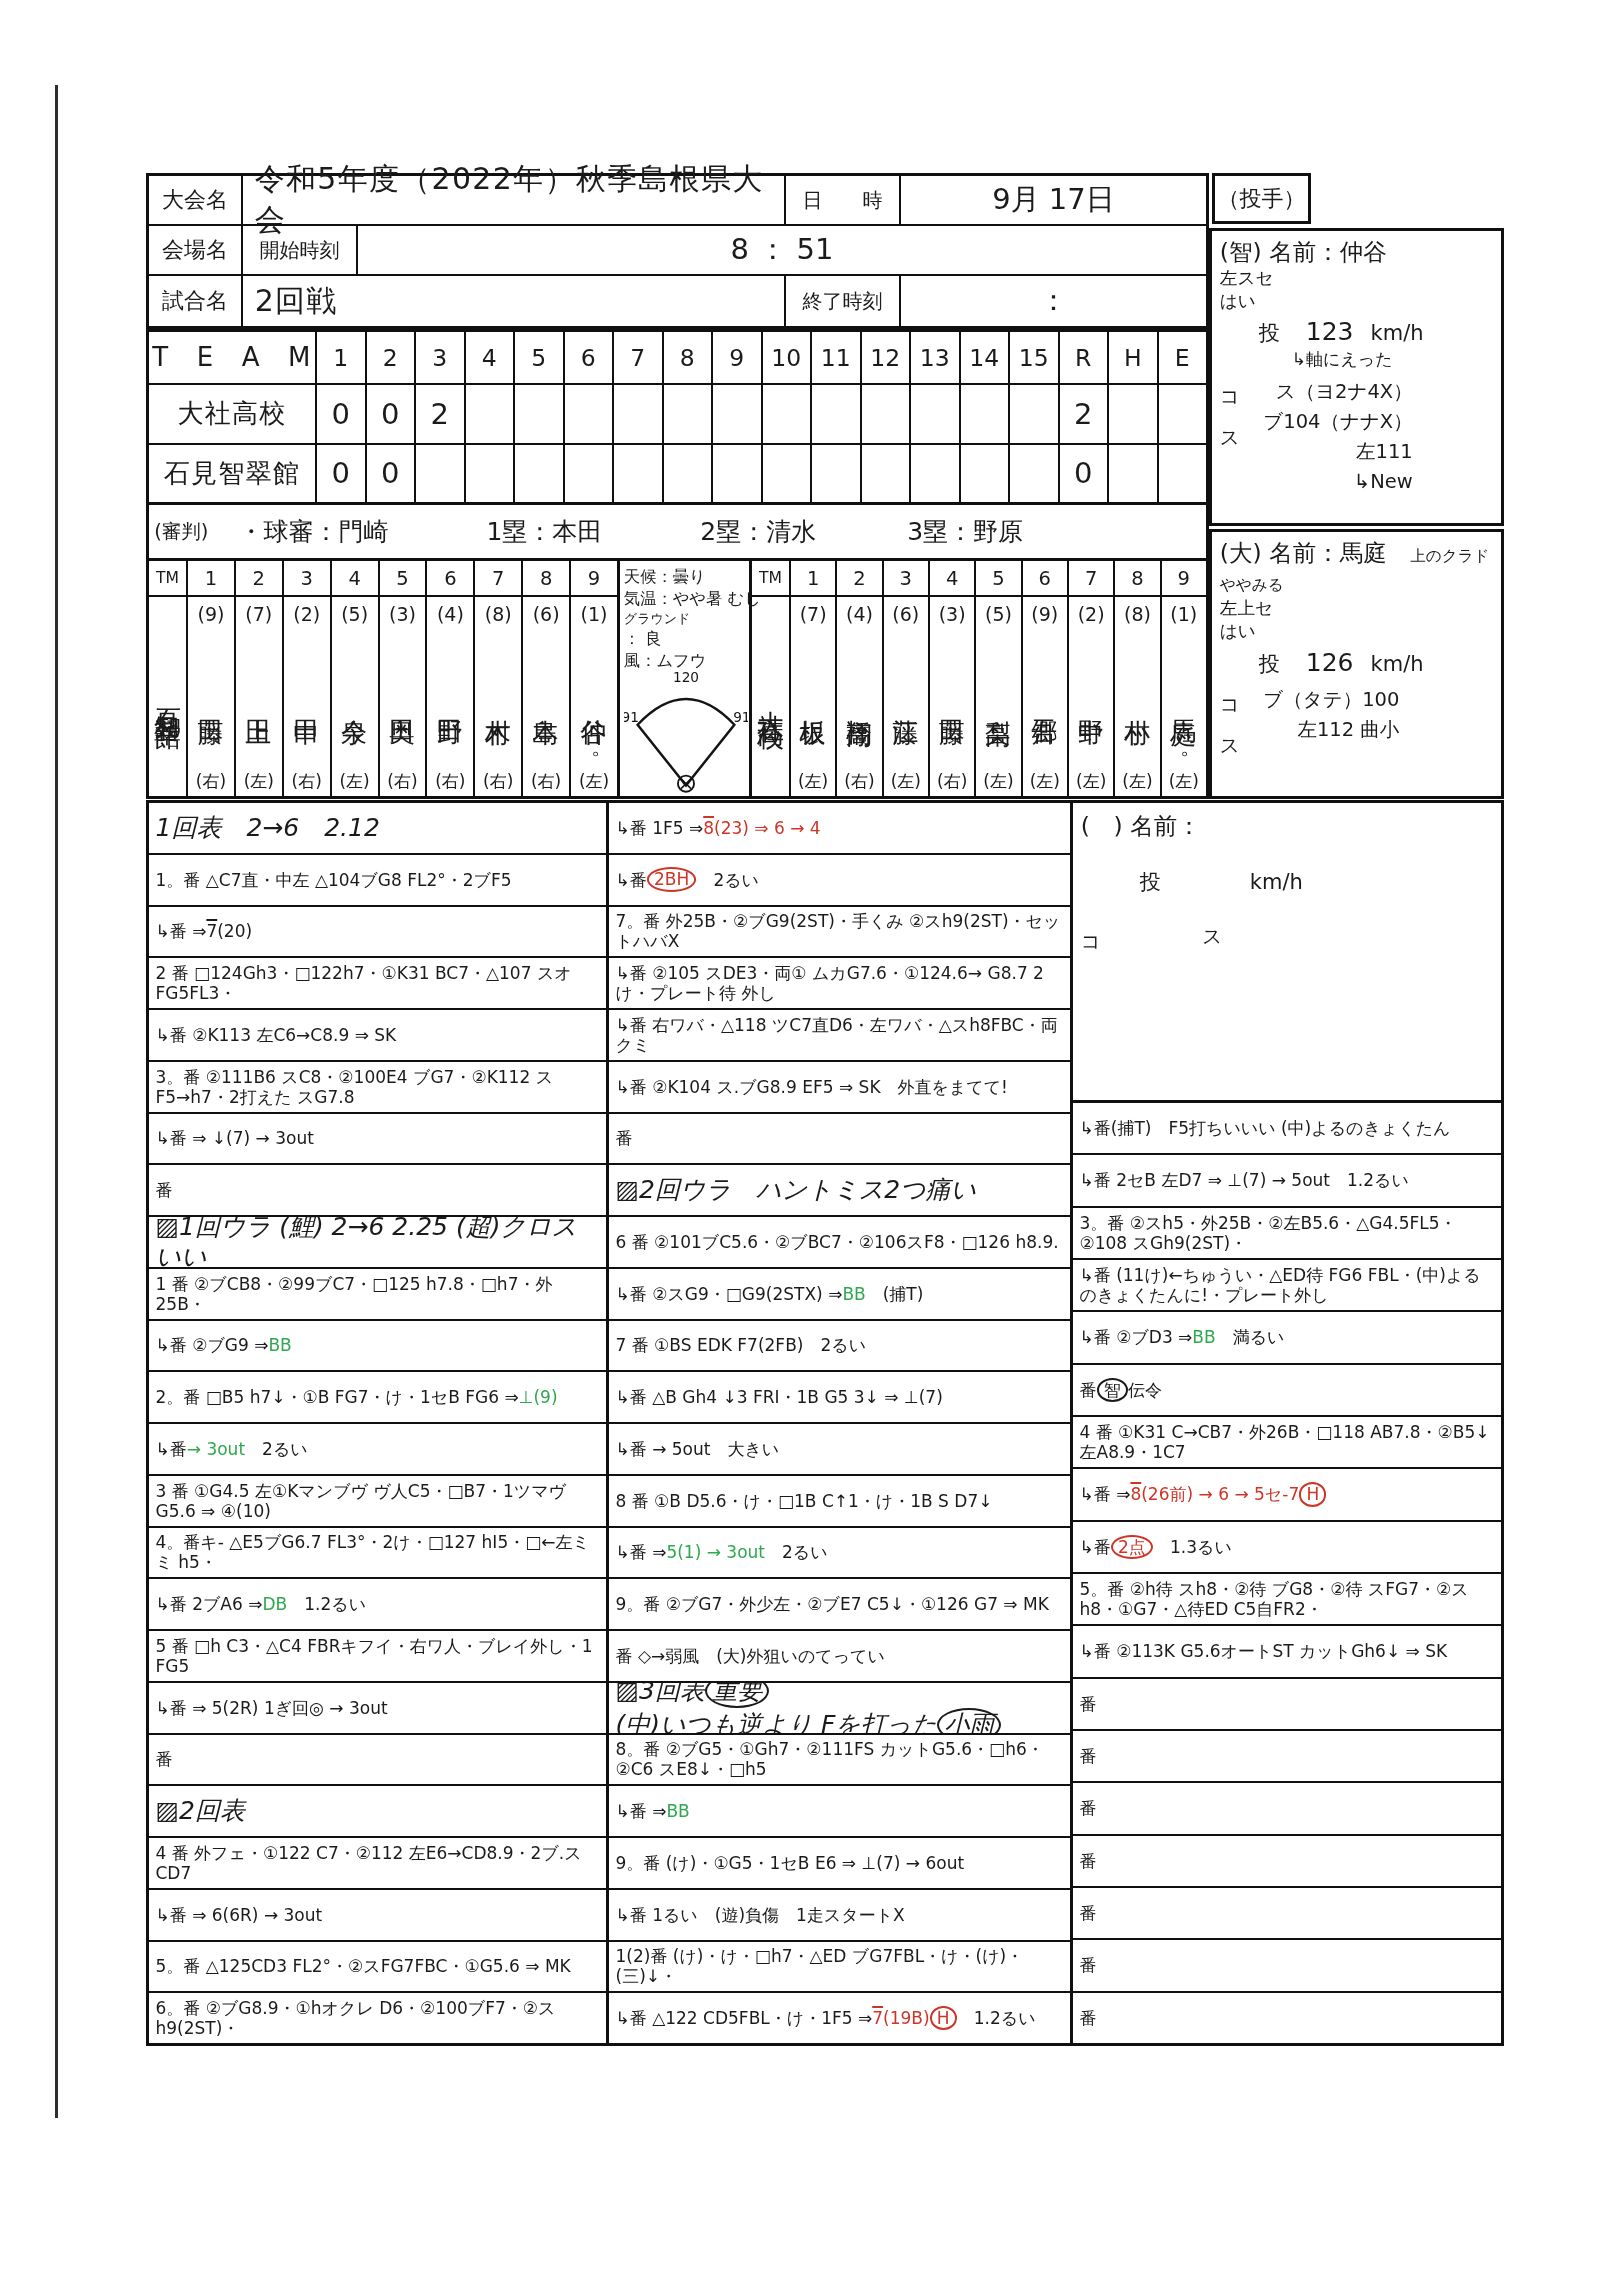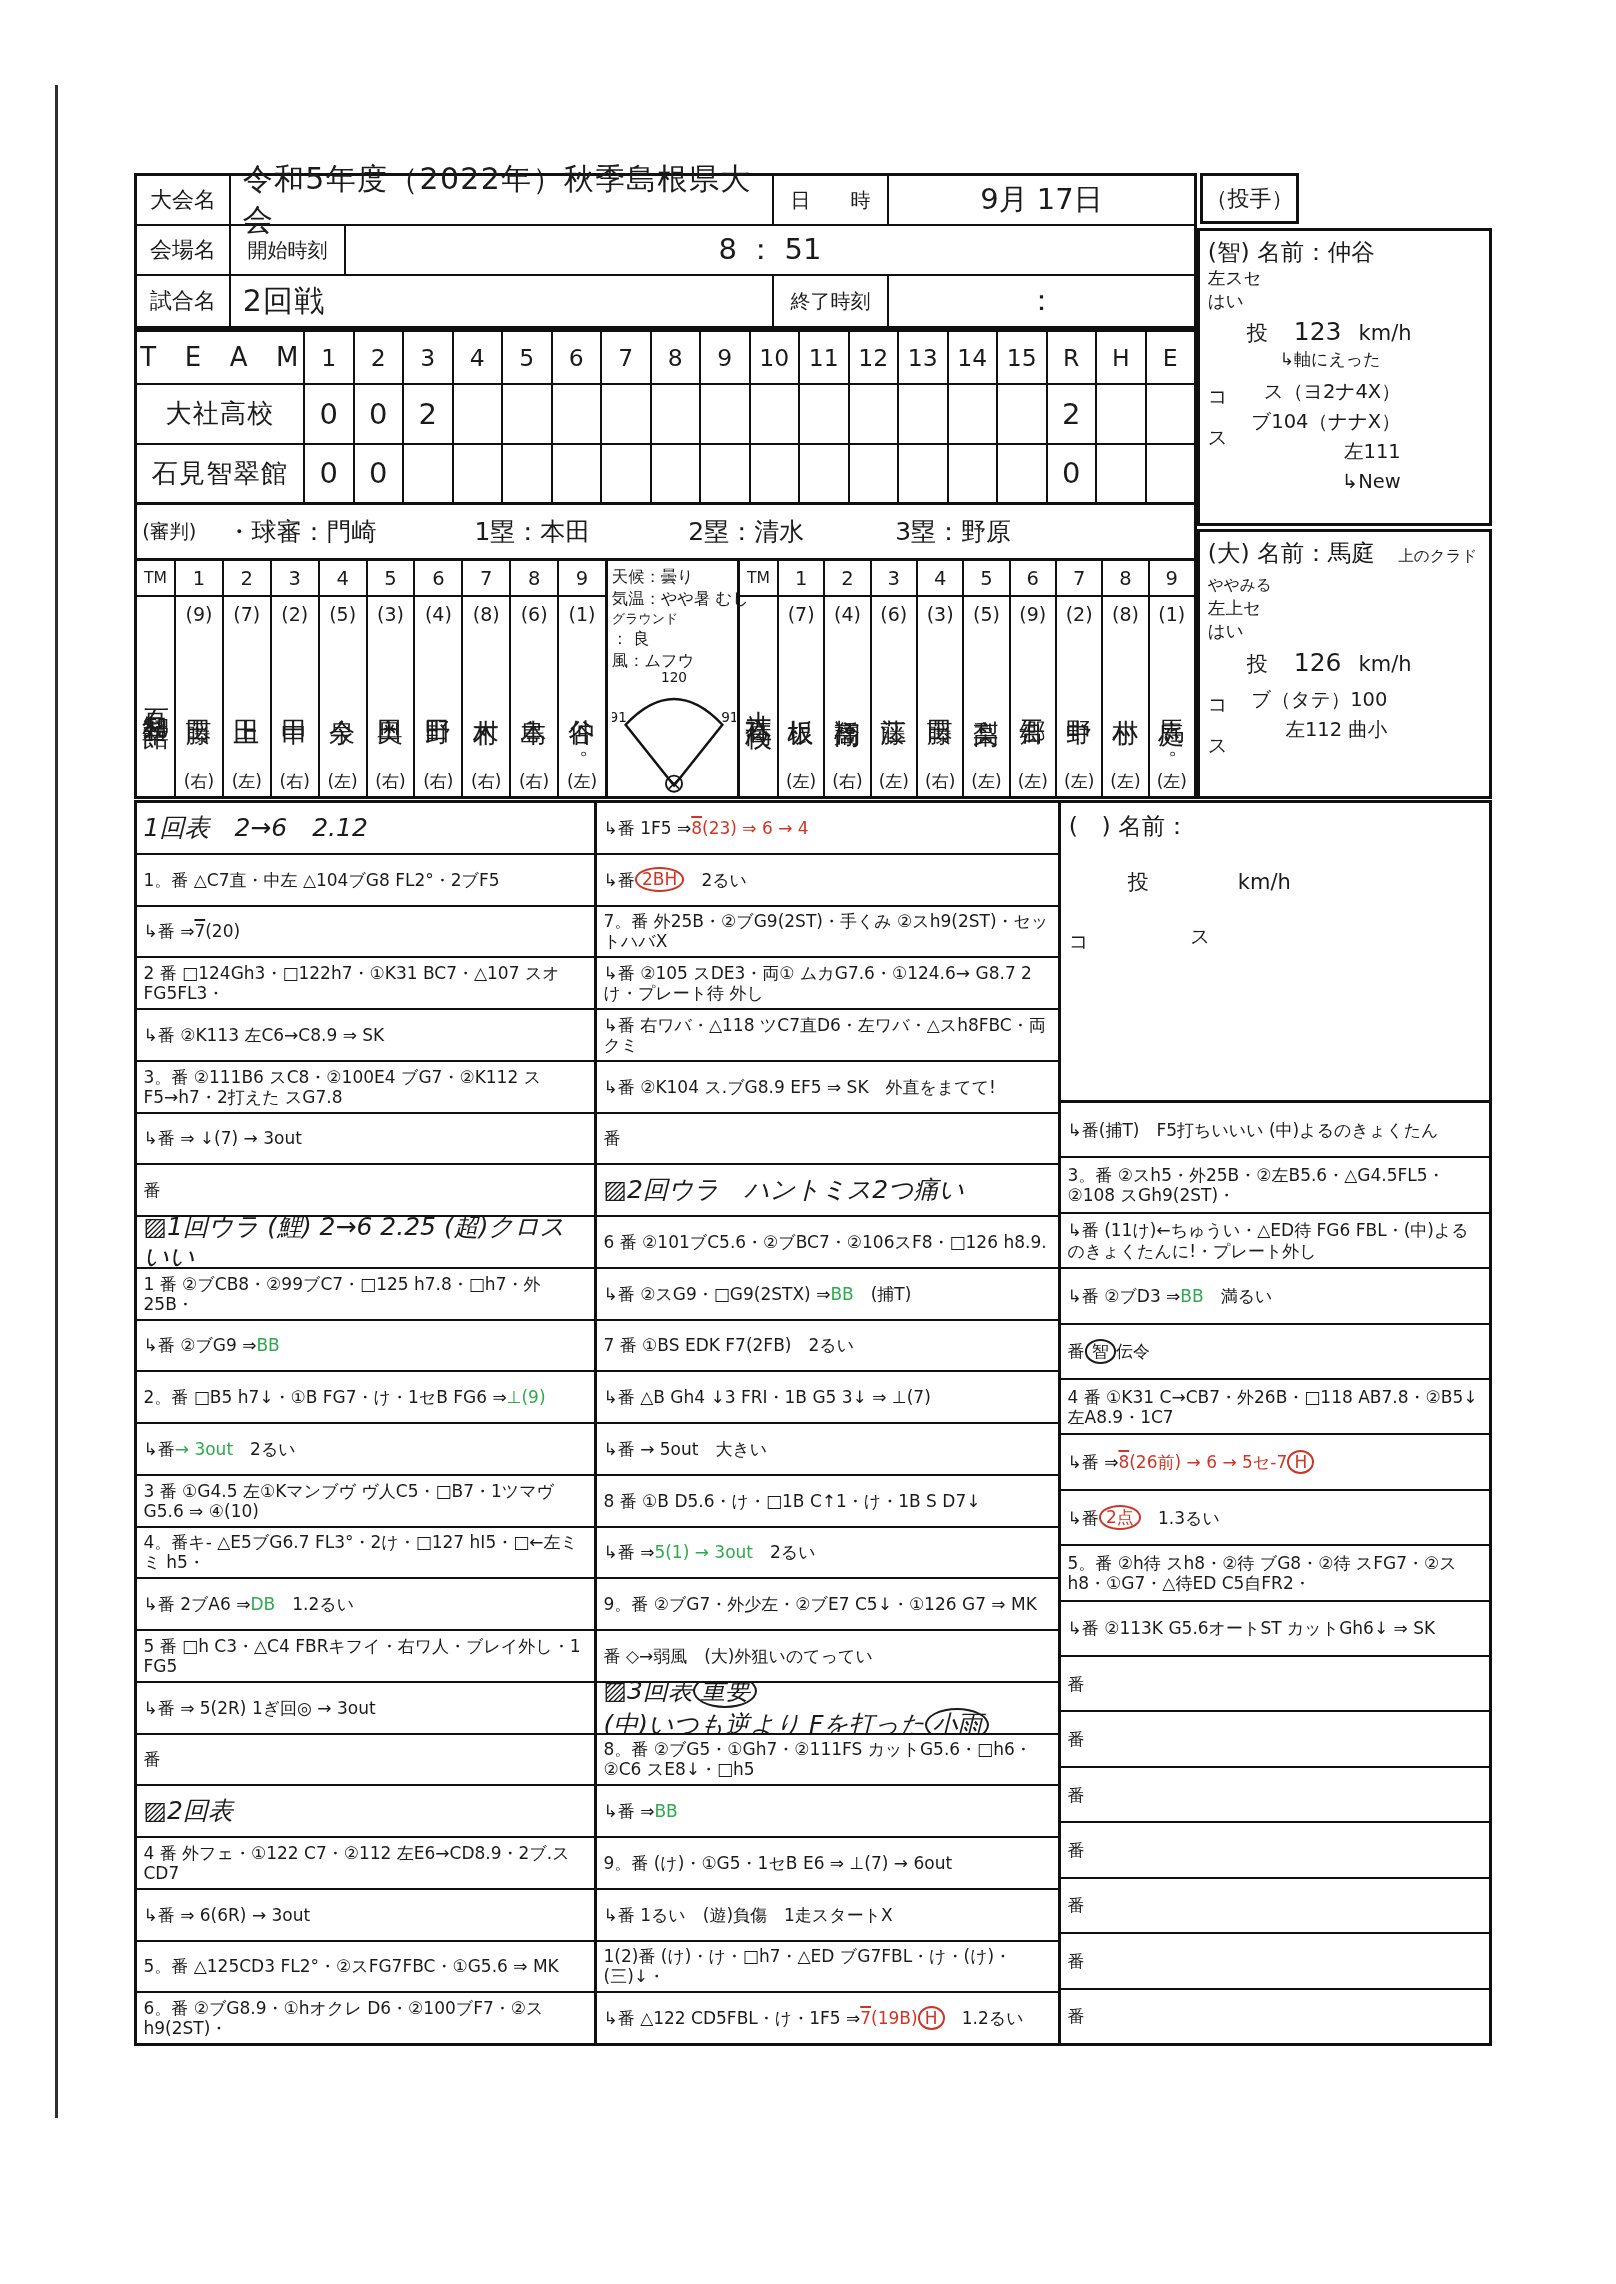--- a/index.html
+++ b/index.html
@@ -9,21 +9,21 @@
     --green:#2fa84f;
   }
   *{box-sizing:border-box;margin:0;padding:0;}
   html,body{background:#e8e8e8;}
   #page{
     position:relative;width:1616px;height:2284px;background:#ffffff;
     font-family:"DejaVu Sans",sans-serif;color:var(--ink);overflow:hidden;
   }
   
   #scan-edge{position:absolute;left:55px;top:85px;width:2.6px;height:2033px;background:#2e2e2e;}
-  #form{position:absolute;left:134px;top:173px;width:1358px;height:1873px;}
+  #form{position:absolute;left:146px;top:173px;width:1358px;height:1873px;}
 
   
   #game-info{position:absolute;left:0;top:0;width:1063px;height:156px;border:3.9px solid var(--line);}
   .gi-row{display:flex;height:50px;border-bottom:2.6px solid var(--line);}
   .gi-row:last-child{border-bottom:none;border-radius:11px;}
   .gi-label{width:94px;border-right:2.6px solid var(--line);display:flex;align-items:center;justify-content:center;font-size:22px;}
   .gi-value{width:543px;border-right:2.6px solid var(--line);display:flex;align-items:center;padding-left:11.7px;font-size:30px;letter-spacing:1.3px;}
   .gi-label2{width:115px;border-right:2.6px solid var(--line);display:flex;align-items:center;justify-content:center;font-size:20px;}
   .gi-value2{flex:1;display:flex;align-items:center;justify-content:center;font-size:29px;}
   #pitcher-label-box{position:absolute;left:1066px;top:0;width:99px;height:51px;border:3.3px solid var(--line);
@@ -641,20 +641,23 @@
             <div class="pbox-course">コ</div>
             <div class="pbox-lines" id="pbox-lines-2" style="margin-left:78px">
                 <div>ス</div>
               </div>
           </div>
         </div>
       <div class="grow">
             <span>↳番(捕T)　F5打ちいいい (中)よるのきょくたん</span>
           </div>
           <div class="grow">
+            <span>↳番 2セB 左D7 ⇒ ⊥(7) → 5out　1.2るい</span>
+          </div>
+          <div class="grow">
             <span>3。番 ②スh5・外25B・②左B5.6・△G4.5FL5・②108 スGh9(2ST)・</span>
           </div>
           <div class="grow">
             <span>↳番 (11け)←ちゅうい・△ED待 FG6 FBL・(中)よるのきょくたんに!・プレート外し</span>
           </div>
           <div class="grow">
             <span>↳番 ②ブD3 ⇒ </span>
             <span class="ink-green">BB</span>
             <span>　満るい</span>
           </div>

